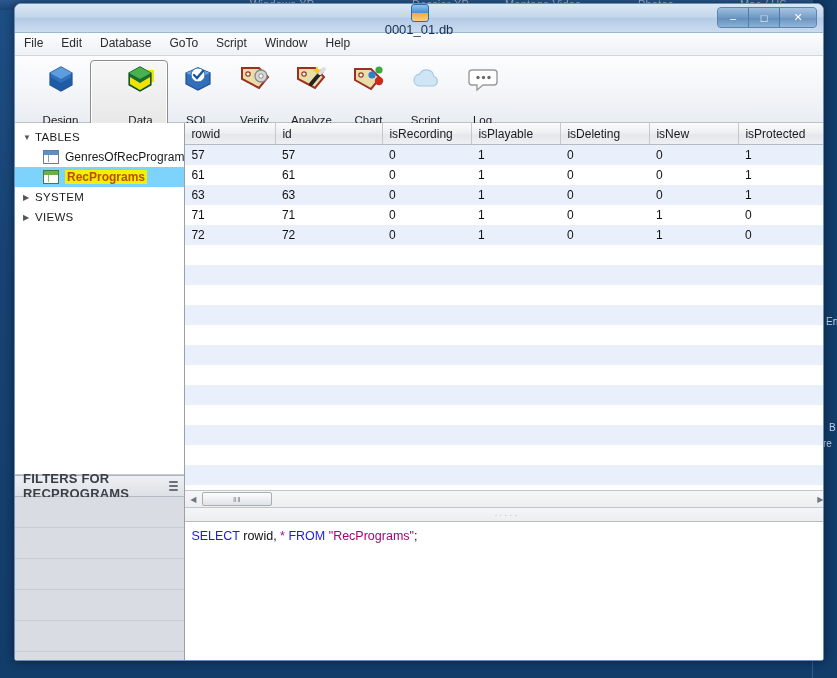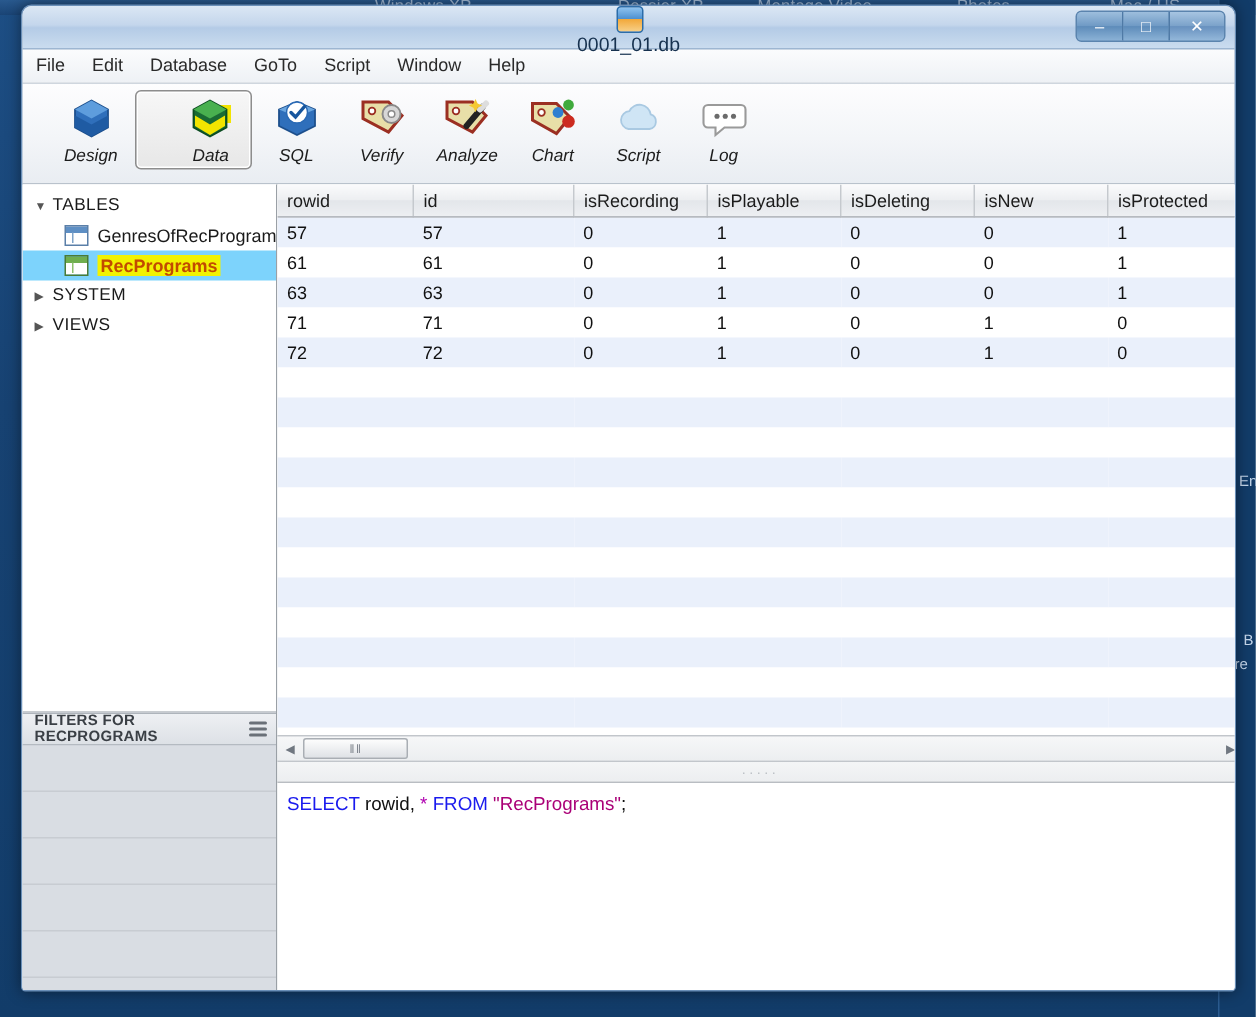--- a/index.html
+++ b/index.html
@@ -104,21 +104,21 @@
     display:flex;flex-direction:column;align-items:center;
     padding:3px 0 2px 0;margin-right:2px;
     border:1px solid transparent;border-radius:4px;
   }
   .tbtn.sel{
     border:1px solid #8d8d8d;
     background:linear-gradient(180deg,#f7f7f7,#e7e7e7);
     box-shadow:inset 0 0 0 1px #fff;
     padding-left:23px;
   }
-  .tbtn .lbl{font-size:11.5px;color:#1c1c1c;margin-top:2px;font-style:italic;}
+  .tbtn .lbl{font-size:11.5px;color:#1c1c1c;margin-top:18px;}
   .ico{width:34px;height:32px;display:block;}
   
   #body{
     display:flex;height:562px;
     background:#e8eaec;
   }
   
   #sidebar{
     width:240px;display:flex;flex-direction:column;
     border-right:1px solid #9aa0a6;
@@ -165,21 +165,21 @@
   #filters{
     flex:1;display:flex;flex-direction:column;
     background:#d9dde3;
     border-top:1px solid #aeb4bb;
   }
   #filters-head{
     height:20px;display:flex;align-items:center;justify-content:space-between;
     padding:0 6px 0 8px;
     background:linear-gradient(180deg,#eef0f3,#dde1e6);
     border-bottom:1px solid #b4bac1;
-    font-size:10px;font-weight:bold;color:#3a3f45;letter-spacing:.2px;
+    font-size:13px;font-weight:bold;color:#3a3f45;letter-spacing:.2px;
   }
   .hamb{display:flex;flex-direction:column;gap:2px;width:13px;}
   .hamb i{display:block;height:2px;background:#6a7078;border-radius:1px;}
   #filters-body{flex:1;background:#d9dde3;}
   .frow{height:30px;border-bottom:1px solid #c8ccd2;}
   #filters-foot{
     height:24px;display:flex;align-items:center;
     background:linear-gradient(180deg,#f3f4f6,#e2e5e9);
     border-top:1px solid #b4bac1;
   }

